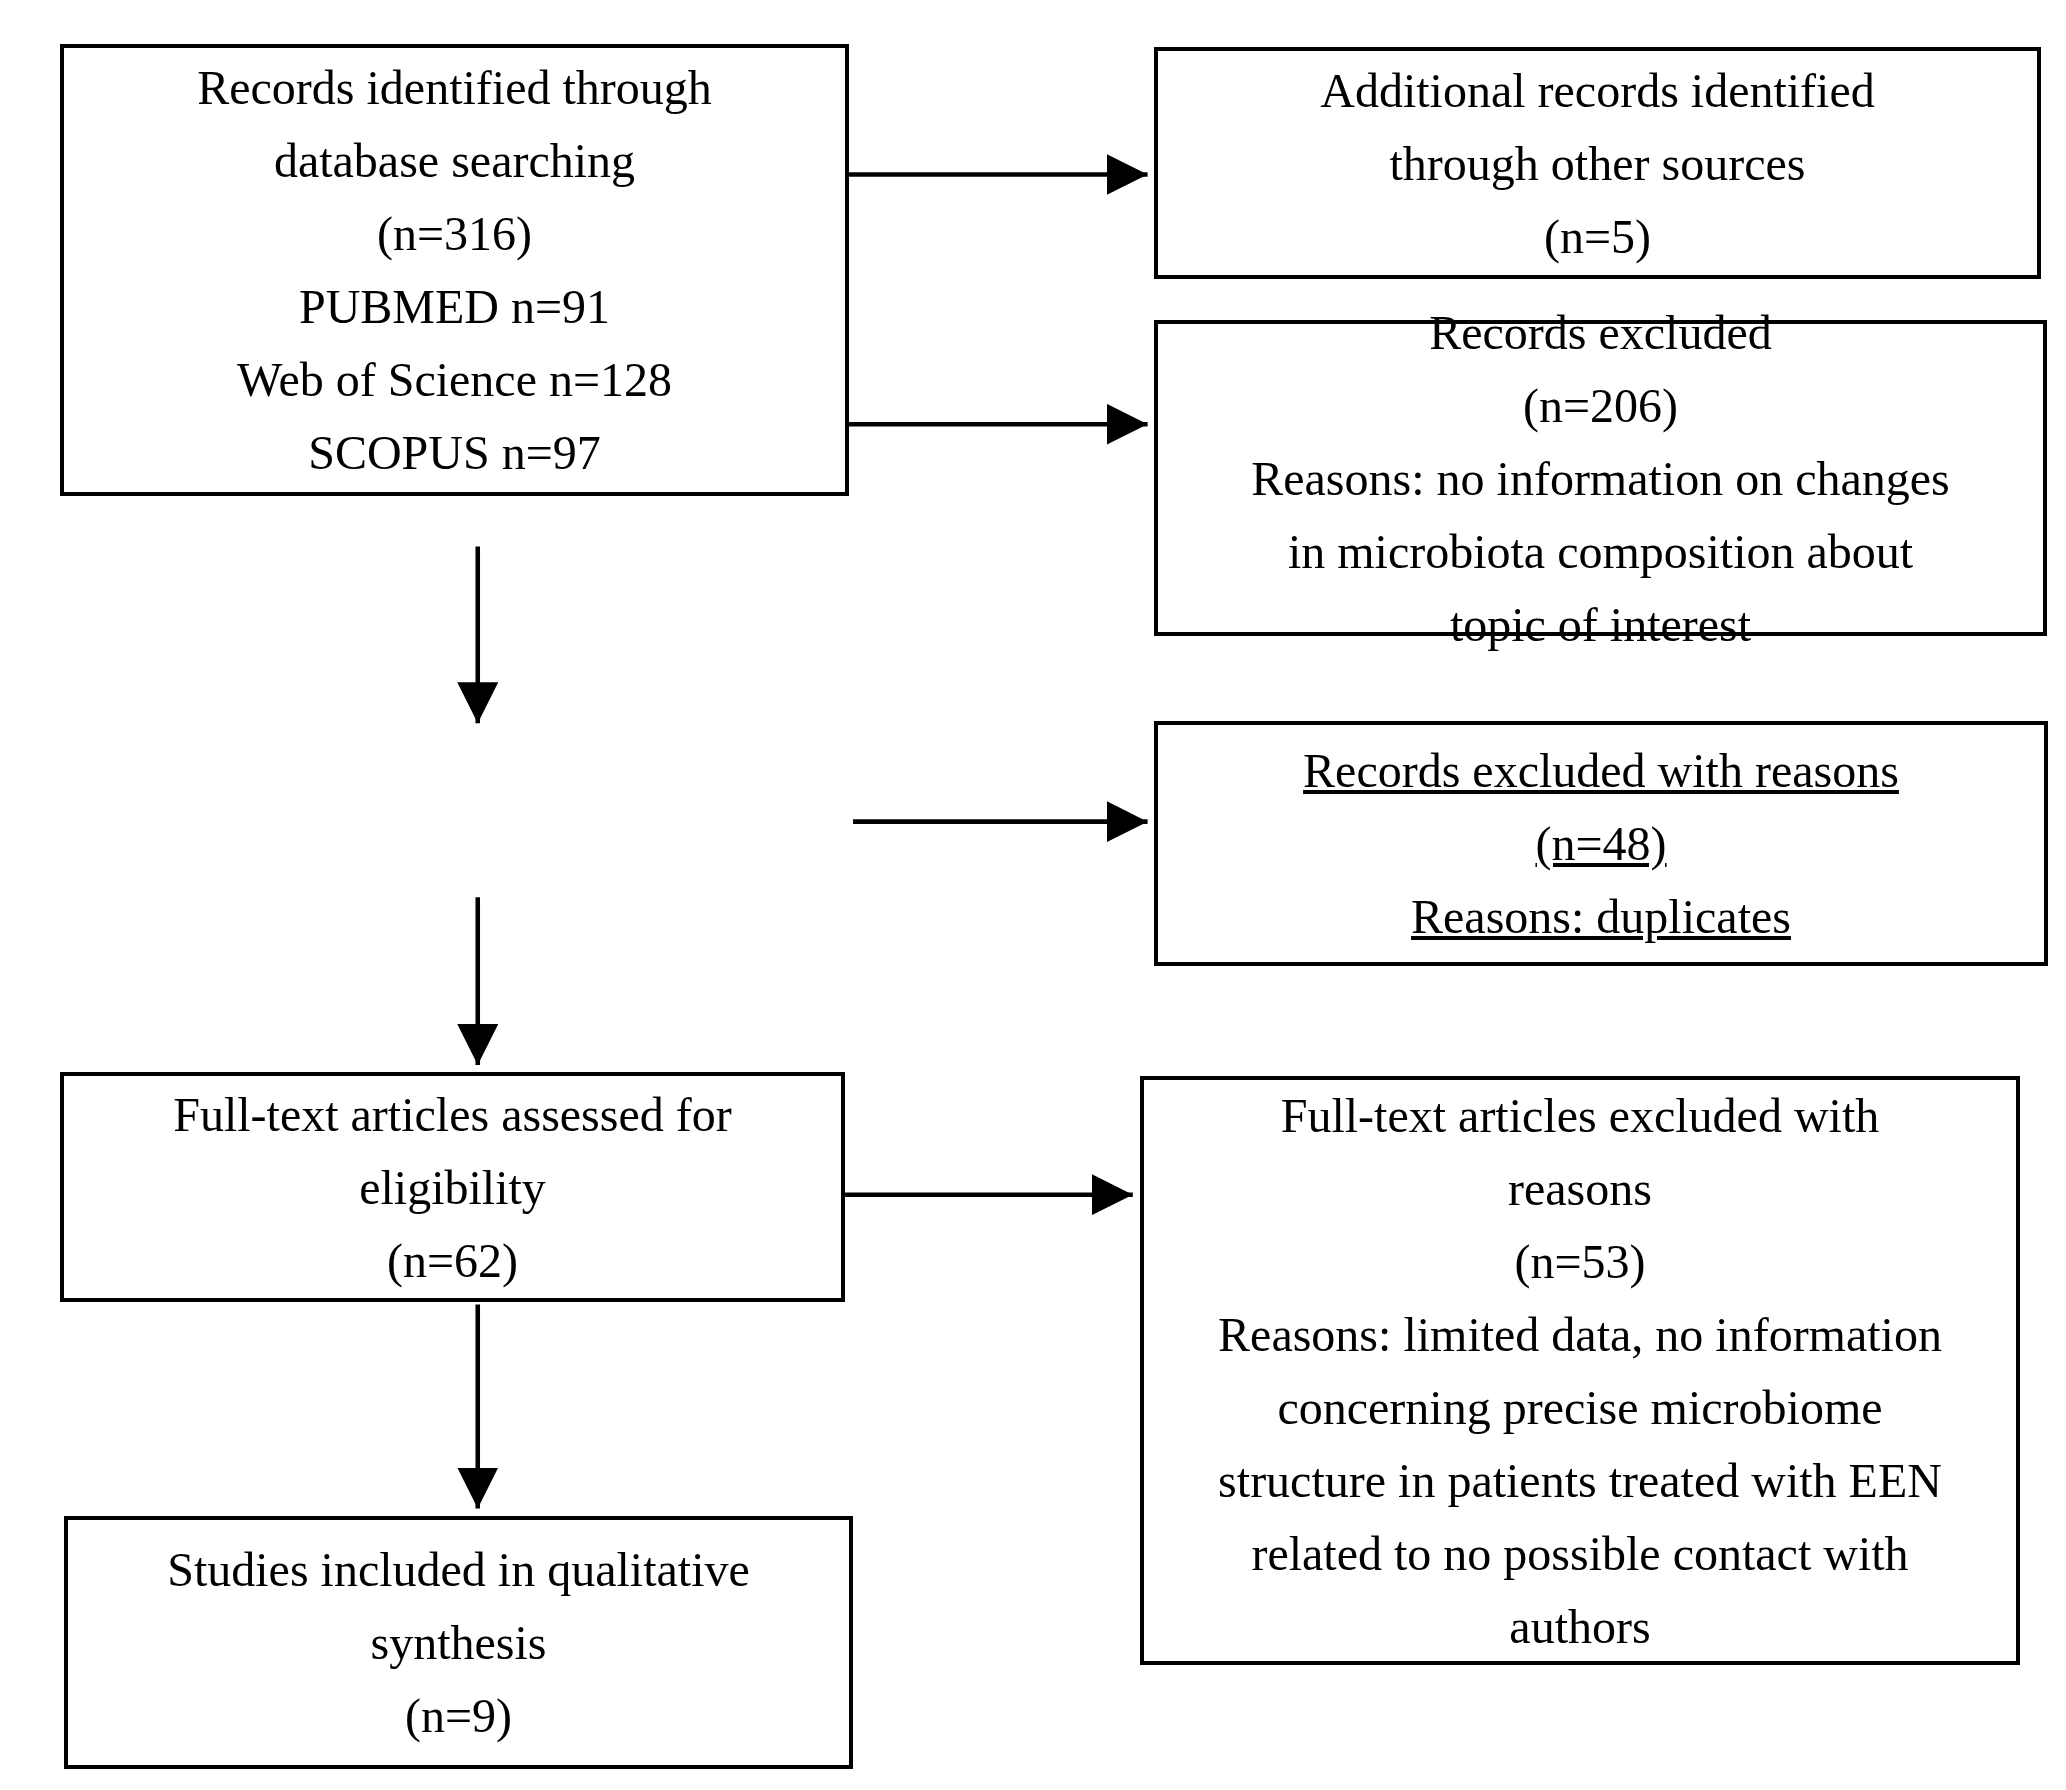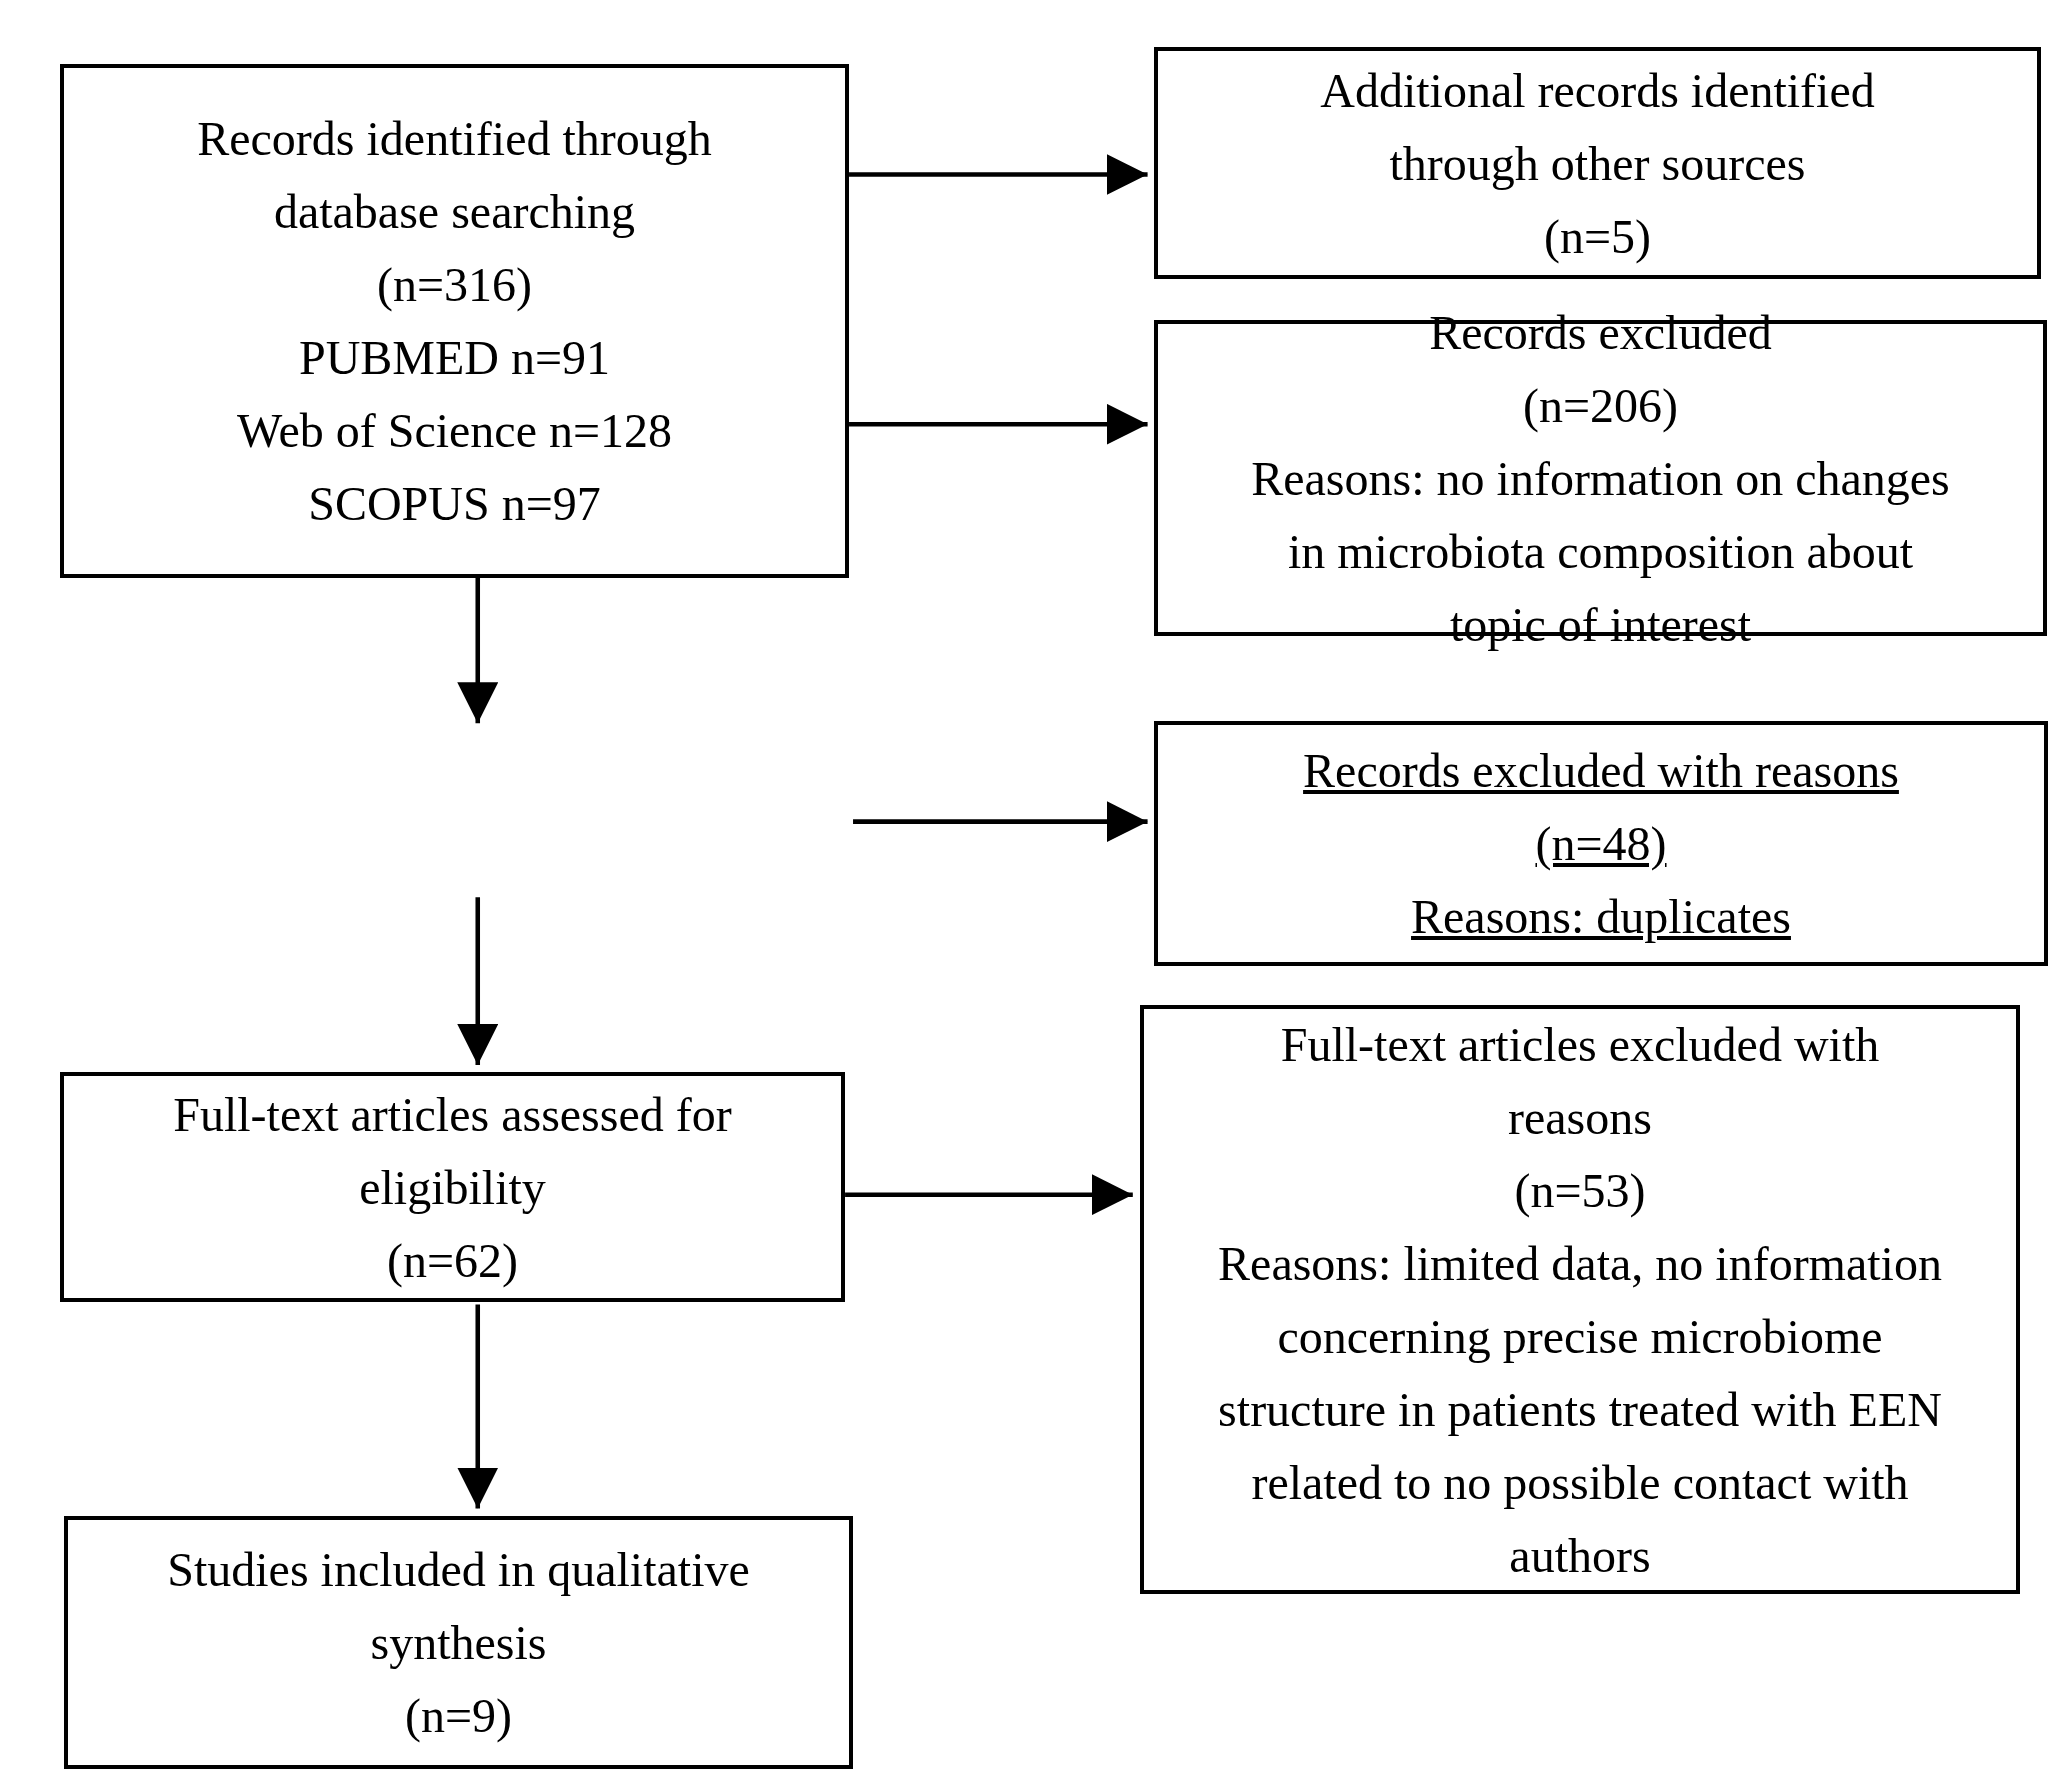--- a/index.html
+++ b/index.html
@@ -30,29 +30,29 @@
     display: flex;
     align-items: center;
     justify-content: center;
     text-align: center;
     white-space: pre-line;
     font-size: 48px;
     line-height: 73px;
     padding: 5.7px 17px;
   }
   
-  .box-identified { left: 60px;  top: 44px;   width: 789px; height: 514px; margin-top: 20px; }
+  .box-identified { left: 60px;  top: 44px;   width: 789px; height: 452px; }
   .box-screened   { left: 38px;   top: 730px; width: 816px; height: 165px; }
   .box-assessed   { left: 60px;  top: 1072px; width: 785px; height: 230px; }
   .box-included   { left: 64px;  top: 1516px; width: 789px; height: 253px; }
   
   .box-additional        { left: 1154px; top: 47px;   width: 887px; height: 232px; }
   .box-excluded          { left: 1154px; top: 320px;  width: 893px; height: 316px; }
   .box-excluded-reasons  { left: 1154px; top: 721px; width: 894px; height: 245px; text-decoration: underline; }
-  .box-fulltext-excluded { left: 1140px; top: 1005px; width: 880px; height: 589px; }
+  .box-fulltext-excluded { left: 1140px; top: 1076px; width: 880px; height: 589px; }
 </style>
 </head>
 <body>
 
 <div class="canvas">
 
   <svg class="arrows" viewBox="0 0 3633 3148" xmlns="http://www.w3.org/2000/svg">
     <defs>
       <marker id="ah" viewBox="0 0 10 10" refX="10" refY="5" markerWidth="9" markerHeight="9" orient="auto-start-reverse">
         <path d="M 0 0 L 10 5 L 0 10 z" fill="#000000"></path>

